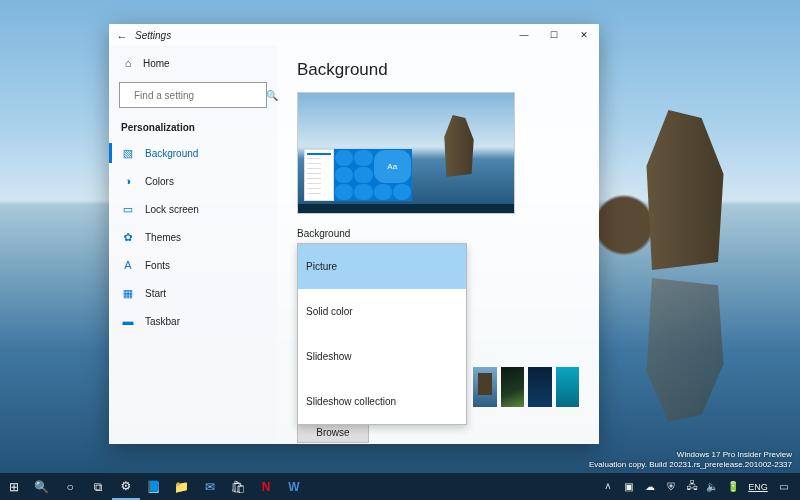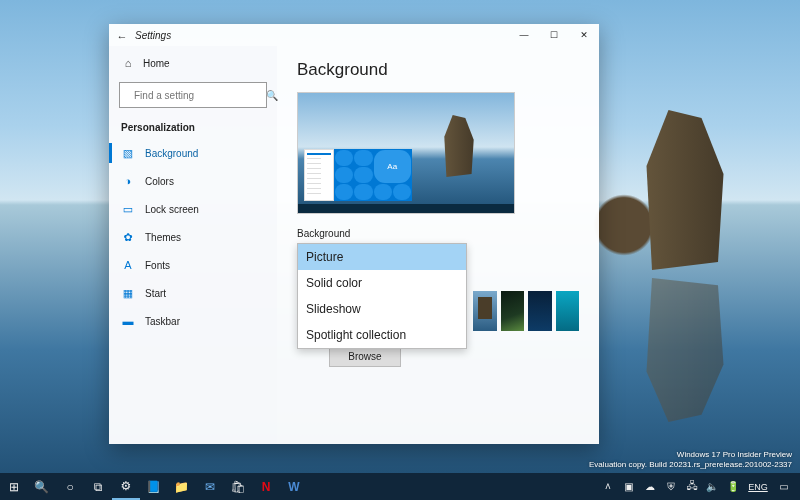--- a/index.html
+++ b/index.html
@@ -51,31 +51,31 @@
   #preview .tb { position:absolute; left:0; right:0; bottom:0; height:9px; background:#0a2a40; }
   #preview .tile { position:absolute; left:36px; bottom:12px; width:78px; height:52px; background:#0078d4; display:grid; grid-template-columns:repeat(4,1fr); grid-template-rows:repeat(3,1fr); gap:1px; padding:1px; }
   #preview .tile div { background:#1a8fe6;border-radius:11px; }
   #preview .tile .aa { grid-column:3/5; grid-row:1/3; background:#2b99ea; color:#fff; font-size:8px; display:flex; align-items:center; justify-content:center; }
   #preview .wnd { position:absolute; left:6px; bottom:12px; width:30px; height:52px; background:#fff; border:1px solid #ddd; }
   #preview .wnd::before{content:"";position:absolute;left:2px;right:2px;top:3px;height:2px;background:#0078d4;}
   #preview .wnd::after{content:"";position:absolute;left:2px;right:12px;top:8px;bottom:3px;background:repeating-linear-gradient(180deg,#ddd 0 1px,transparent 1px 5px);}
 
   .lbl { font-size:10px; margin:6px 0 4px; }
   #dd { width:170px; border:1px solid #bcbcbc; background:#fff; box-shadow:0 3px 8px rgba(0,0,0,.2); position:relative; z-index:5; }
-  #dd .opt { padding:6px 8px; font-size:12px; cursor:pointer; }
+  #dd .opt { padding:17px 8px; font-size:10px; cursor:pointer; }
   #dd .opt.sel { background:#a3d3f5; }
 
   #thumbs { display:flex; gap:4px; margin-top:-58px; margin-left:176px; }
   .th { width:40px; height:40px; cursor:pointer; }
   .th1{background:linear-gradient(180deg,#7aa9cc,#2b5c82);} .th1::after{content:"";display:block;width:14px;height:22px;background:#4a3d29;margin:6px auto 0;}
   .th2{background:linear-gradient(160deg,#0b1a12,#1e3a22 60%,#5a8a3f);} 
   .th3{background:linear-gradient(180deg,#08203a,#0d3b66);} 
   .th4{background:linear-gradient(180deg,#0aa6c2,#046b84);} 
 
-  #browse { margin-top:14px; width:72px; height:22px; background:#ddd; border:1px solid #bbb; font-size:10px; cursor:pointer; display:flex; align-items:center; justify-content:center;margin-left:32px; }
+  #browse { margin-top:14px; width:72px; height:22px; background:#ddd; border:1px solid #bbb; font-size:10px; cursor:pointer; display:flex; align-items:center; justify-content:center; }
 
   
   #taskbar { position:absolute; left:0; right:0; bottom:0; height:27px; background:#10263a; display:flex; align-items:center; color:#eee; }
   .tb-item { width:28px; height:27px; display:flex; align-items:center; justify-content:center; font-size:12px; cursor:pointer; }
   .tb-spacer{flex:1;}
   .tray { display:flex; align-items:center; gap:1px; padding-right:4px; }
   .tray .tb-item{width:20px;font-size:10px;}
   .tray .lang{width:26px;font-size:9px;border:0;text-decoration:underline;}
   .tray .notif{width:24px;}
   .pin.active{border-bottom:2px solid #76b9e6;}
@@ -167,21 +167,21 @@
         </div>
         <div class="tb"></div>
       </div>
 
       <div class="lbl">Background</div>
 
       <div id="dd">
         <div class="opt sel">Picture</div>
         <div class="opt">Solid color</div>
         <div class="opt">Slideshow</div>
-        <div class="opt">Spotlight collection</div>
+        <div class="opt">Slideshow collection</div>
       </div>
 
       <div id="thumbs">
         <div class="th th1"></div>
         <div class="th th2"></div>
         <div class="th th3"></div>
         <div class="th th4"></div>
       </div>
 
       <div id="browse">Browse</div>

